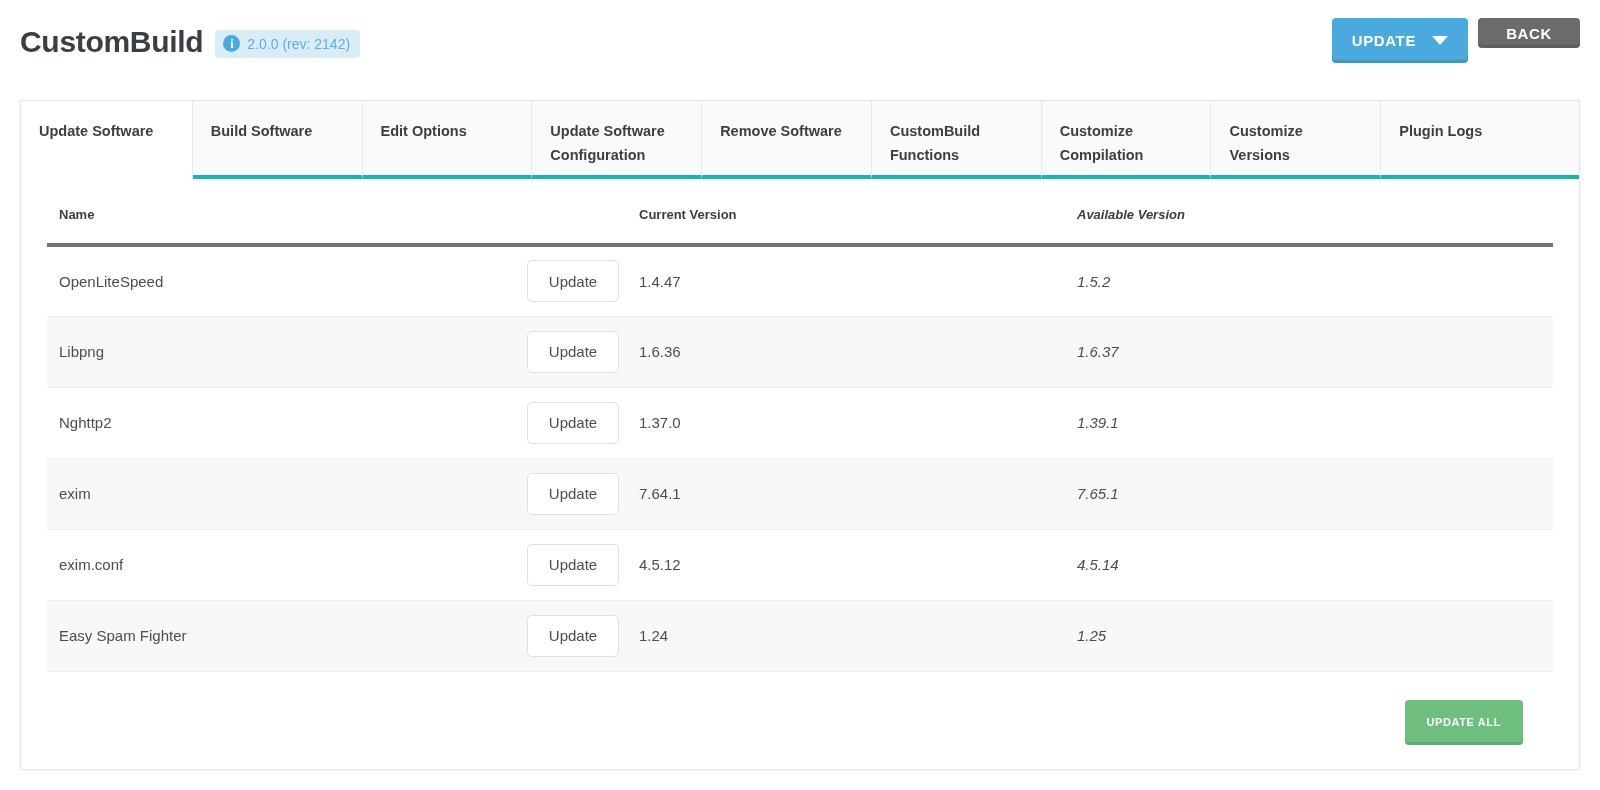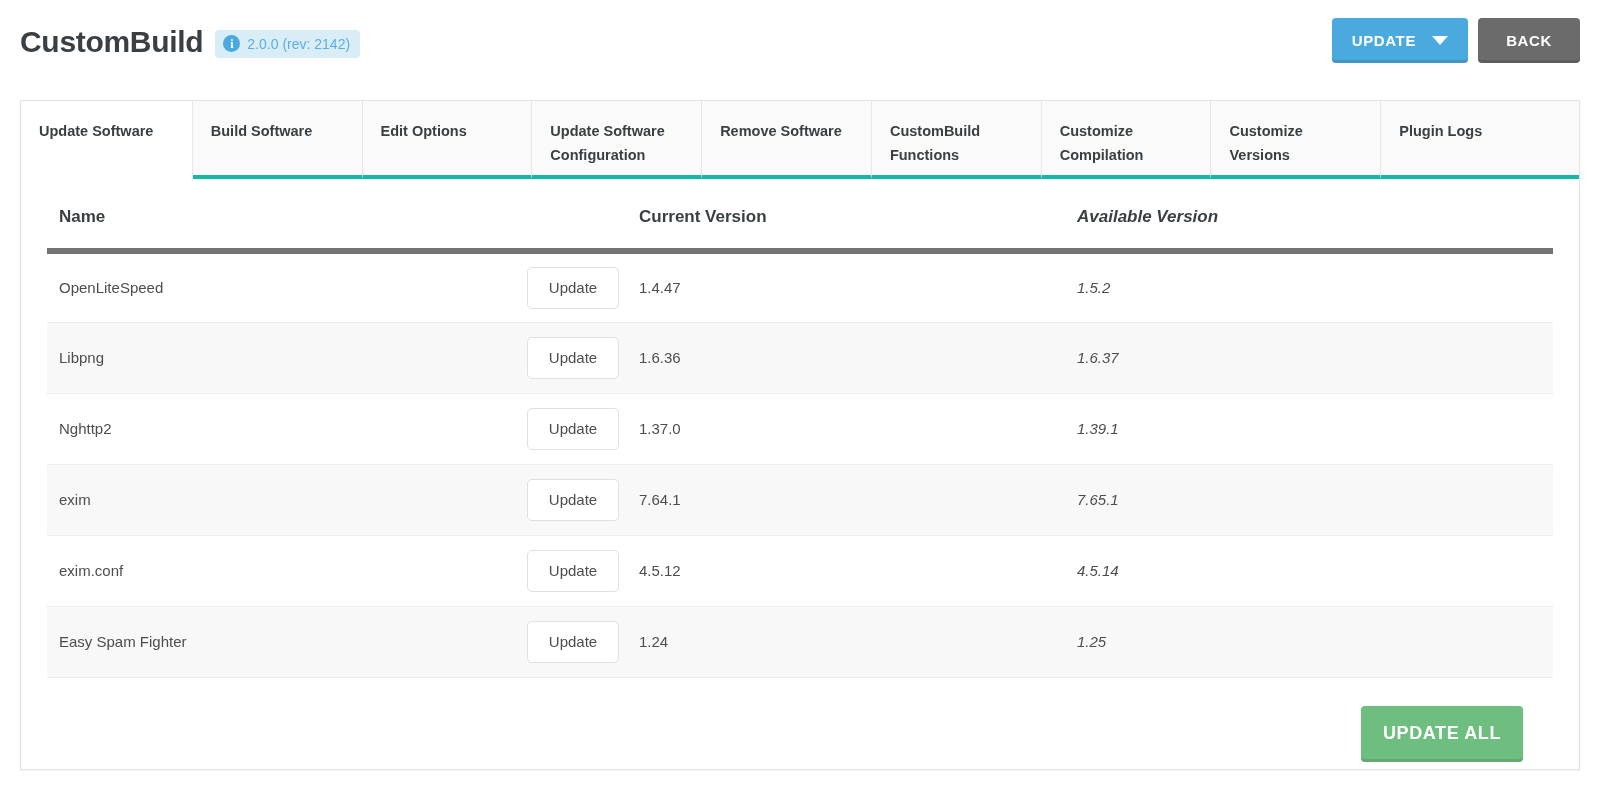--- a/index.html
+++ b/index.html
@@ -96,21 +96,21 @@
   .caret {
     width: 0; height: 0;
     border-left: 8px solid transparent;
     border-right: 8px solid transparent;
     border-top: 9px solid #ffffff;
     display: inline-block;
   }
   .btn-back {
     background: #6b6b6b;
     box-shadow: inset 0 -3px 0 rgba(0,0,0,0.12);
-    height: 45px;
+    height: 30px;
     padding: 0 12px;
     min-width: 102px;
   }
 
   
   .card {
     position: absolute;
     left: 20px; top: 100px;
     width: 1560px;
     height: 670px;
@@ -161,25 +161,25 @@
   .table-area {
     padding: 0 26px;
   }
   table.sw {
     width: 100%;
     border-collapse: collapse;
     table-layout: fixed;
   }
   table.sw th {
     text-align: left;
-    font-size: 17px;
+    font-size: 13px;
     font-weight: bold;
     color: #3a3f44;
     padding: 28px 0 21px 0;
-    border-bottom: 6px solid #737373;
+    border-bottom: 4px solid #737373;
   }
   table.sw td {
     font-size: 15px;
     color: #4d4d4d;
     padding: 0;
     height: 71px;
     vertical-align: middle;
     border-bottom: 1px solid #eeeeee;
   }
   tr.striped td { background: #f8f8f8; }
@@ -206,23 +206,23 @@
   }
 
   .footer-actions {
     display: flex;
     justify-content: flex-end;
     padding: 28px 30px 0 0;
   }
   .btn-update-all {
     background: #6ebe7f;
     box-shadow: inset 0 -3px 0 rgba(0,0,0,0.10);
-    height: 56px;
+    height: 45px;
     padding: 0 22px;
-    font-size: 18px;
+    font-size: 11px;
   }
 </style>
 </head>
 <body>
 
 <div class="page">
 
   <div class="topbar">
     <div class="title-wrap">
       <div class="page-title">CustomBuild</div>

